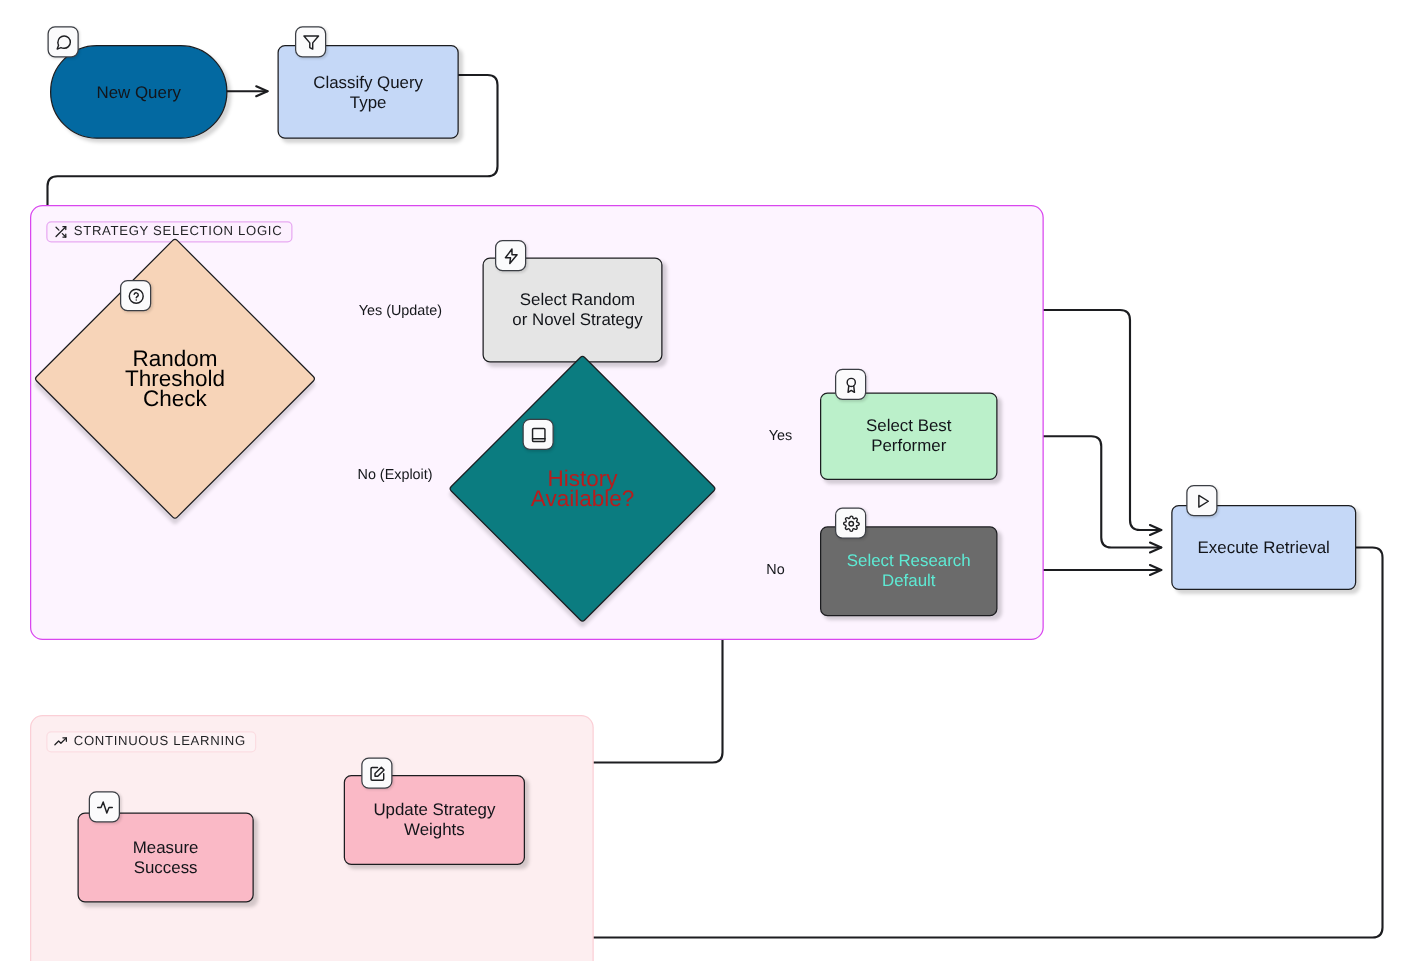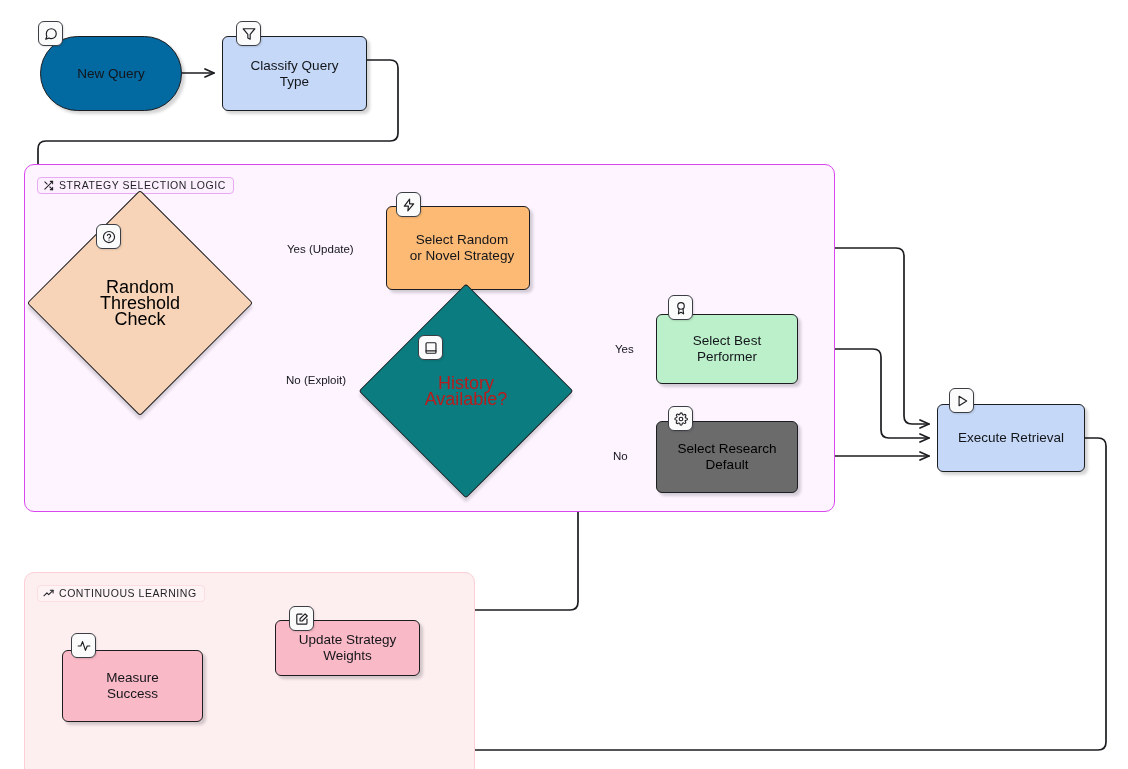--- a/index.html
+++ b/index.html
@@ -245,21 +245,21 @@
 Check</div>
   </div>
   <div class="badge" style="left:96px; top:224px;">
     <svg width="14" height="14" viewBox="0 0 24 24" fill="none" stroke="#1f2023" stroke-width="2" stroke-linecap="round" stroke-linejoin="round">
       <circle cx="12" cy="12" r="9.5"></circle>
       <path d="M9.2 9.2a2.9 2.9 0 0 1 5.6 1c0 2-2.8 2.6-2.8 4"></path>
       <line x1="12" y1="17.2" x2="12" y2="17.3"></line>
     </svg>
   </div>
 
-  <div class="node rect" style="left:386px; top:206px; width:144px; height:84px; background:#fdba74;padding-left:16px;">
+  <div class="node rect" style="left:386px; top:206px; width:144px; height:84px; background:#e5e5e5;padding-left:16px;">
     <span>Select Random
 or Novel Strategy</span>
   </div>
   <div class="badge" style="left:396px; top:192px;">
     <svg width="14" height="14" viewBox="0 0 24 24" fill="none" stroke="#1f2023" stroke-width="2" stroke-linecap="round" stroke-linejoin="round">
       <polygon points="13 2 4 14 11 14 10 22 20 10 13 10 13 2"></polygon>
     </svg>
   </div>
 
   <div class="diamond-wrap" style="left:390px; top:315px; width:152px; height:152px;">
@@ -279,21 +279,21 @@
 Performer</span>
   </div>
   <div class="badge" style="left:668px; top:295px;">
     <svg width="14" height="14" viewBox="0 0 24 24" fill="none" stroke="#1f2023" stroke-width="2" stroke-linecap="round" stroke-linejoin="round">
       <circle cx="12" cy="8.5" r="5.6"></circle>
       <polyline points="8.6 13.3 7.6 22 12 19.4 16.4 22 15.4 13.3"></polyline>
     </svg>
   </div>
 
   <div class="node rect" style="left:656px; top:421px; width:142px; height:72px; background:#6b6b6b;">
-    <span style="color:#000000;">Select Research
+    <span style="color:#5eead4;">Select Research
 Default</span>
   </div>
   <div class="badge" style="left:668px; top:406px;">
     <svg width="14" height="14" viewBox="0 0 24 24" fill="none" stroke="#1f2023" stroke-width="1.9" stroke-linecap="round" stroke-linejoin="round">
       <circle cx="12" cy="12" r="3.1"></circle>
       <path d="M19.2 14.6a1.6 1.6 0 0 0 .32 1.77l.06.06a1.95 1.95 0 1 1-2.76 2.76l-.06-.06a1.6 1.6 0 0 0-1.77-.32 1.6 1.6 0 0 0-.97 1.47V20.5a1.95 1.95 0 1 1-3.9 0v-.1a1.6 1.6 0 0 0-1.05-1.47 1.6 1.6 0 0 0-1.77.32l-.06.06a1.95 1.95 0 1 1-2.76-2.76l.06-.06a1.6 1.6 0 0 0 .32-1.77 1.6 1.6 0 0 0-1.47-.97H3.5a1.95 1.95 0 1 1 0-3.9h.1a1.6 1.6 0 0 0 1.47-1.05 1.6 1.6 0 0 0-.32-1.77l-.06-.06a1.95 1.95 0 1 1 2.76-2.76l.06.06a1.6 1.6 0 0 0 1.77.32h.08a1.6 1.6 0 0 0 .97-1.47V3.5a1.95 1.95 0 1 1 3.9 0v.1a1.6 1.6 0 0 0 .97 1.47 1.6 1.6 0 0 0 1.77-.32l.06-.06a1.95 1.95 0 1 1 2.76 2.76l-.06.06a1.6 1.6 0 0 0-.32 1.77v.08a1.6 1.6 0 0 0 1.47.97h.1a1.95 1.95 0 1 1 0 3.9h-.1a1.6 1.6 0 0 0-1.47.97z"></path>
     </svg>
   </div>
 
   <div class="node rect" style="left:937px; top:404px; width:148px; height:68px; background:#c5d8f7;">
@@ -308,21 +308,21 @@
   <div class="node rect" style="left:62px; top:650px; width:141px; height:72px; background:#fab9c6;">
     <span>Measure
 Success</span>
   </div>
   <div class="badge" style="left:71px; top:633px;">
     <svg width="14" height="14" viewBox="0 0 24 24" fill="none" stroke="#1f2023" stroke-width="2" stroke-linecap="round" stroke-linejoin="round">
       <polyline points="2 12 6.5 12 9.5 4.5 14.5 19.5 17.5 12 22 12"></polyline>
     </svg>
   </div>
 
-  <div class="node rect" style="left:275px; top:620px; width:145px; height:56px; background:#fab9c6;">
+  <div class="node rect" style="left:275px; top:620px; width:145px; height:72px; background:#fab9c6;">
     <span>Update Strategy
 Weights</span>
   </div>
   <div class="badge" style="left:289px; top:606px;">
     <svg width="14" height="14" viewBox="0 0 24 24" fill="none" stroke="#1f2023" stroke-width="2" stroke-linecap="round" stroke-linejoin="round">
       <path d="M20.5 12v7.3a1.6 1.6 0 0 1-1.6 1.6H4.7a1.6 1.6 0 0 1-1.6-1.6V5.1a1.6 1.6 0 0 1 1.6-1.6H12"></path>
       <path d="M17.3 3.1L21 6.8 12.4 15.4 8.6 15.4 8.6 11.6 17.3 3.1z"></path>
     </svg>
   </div>
 

